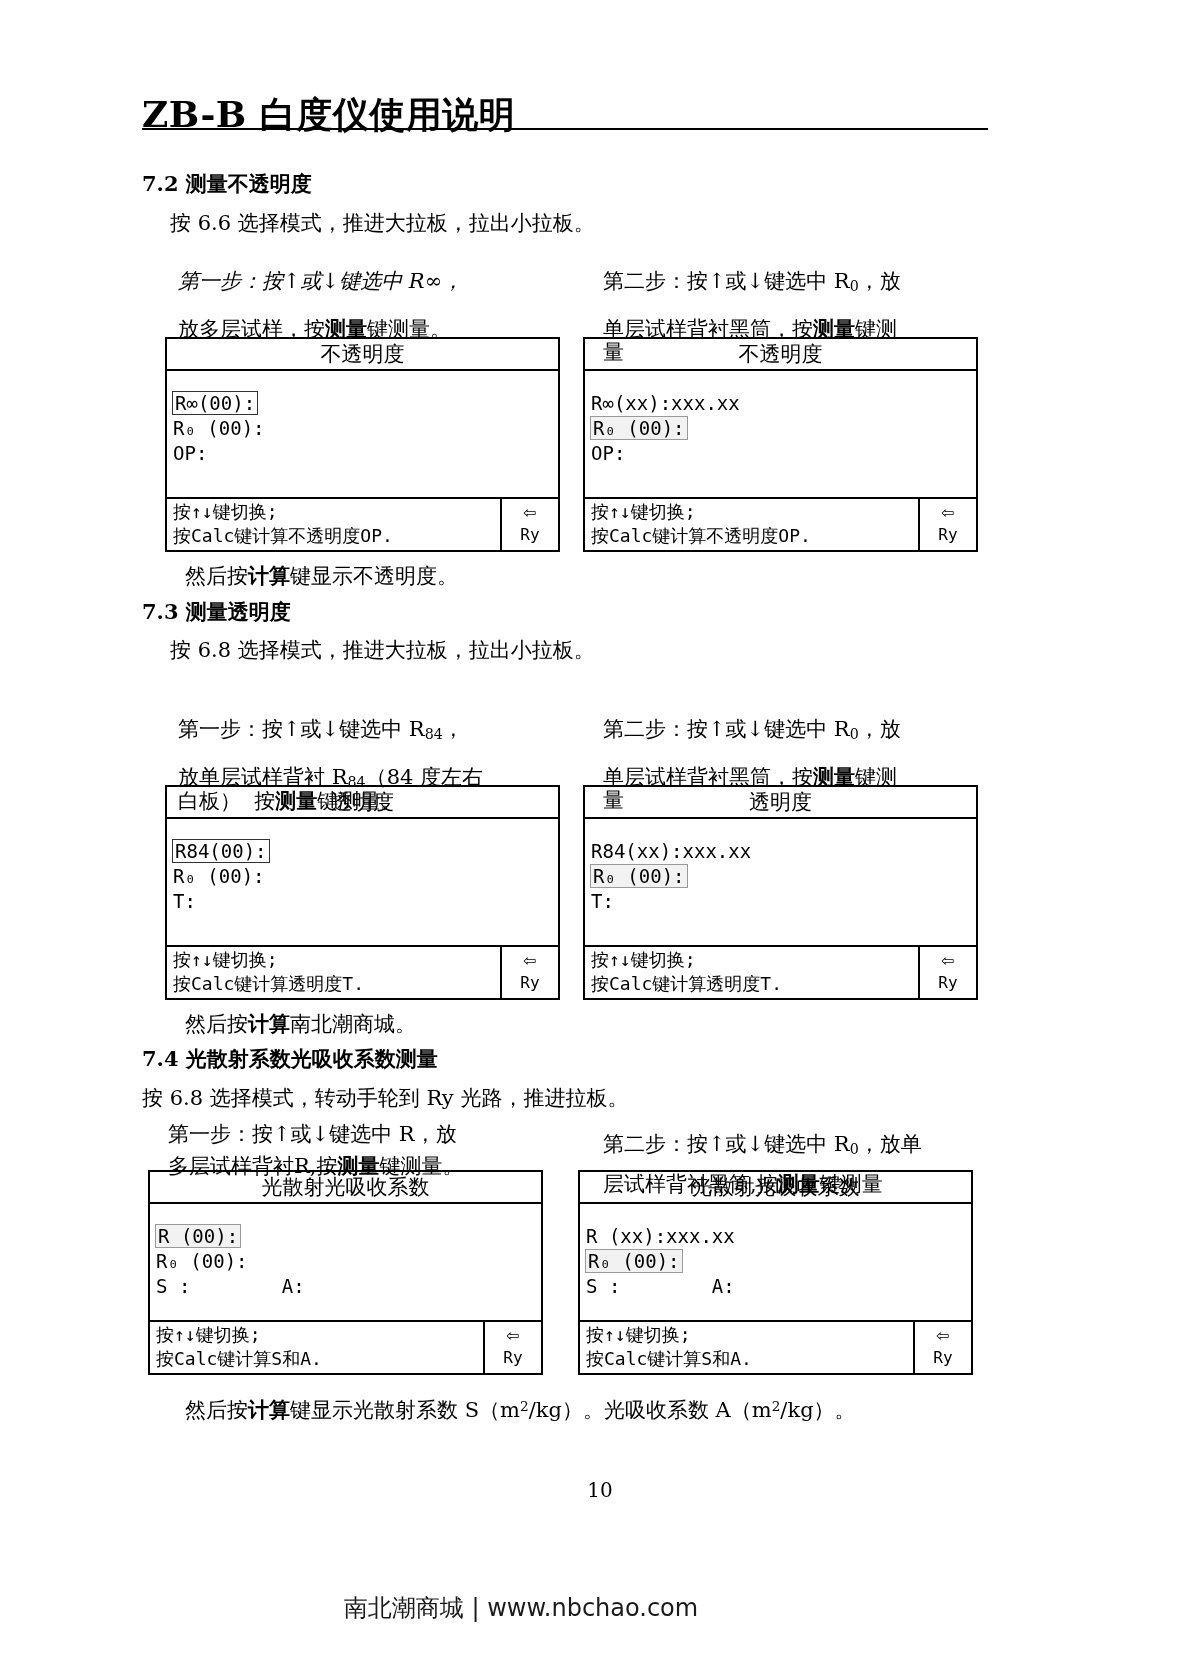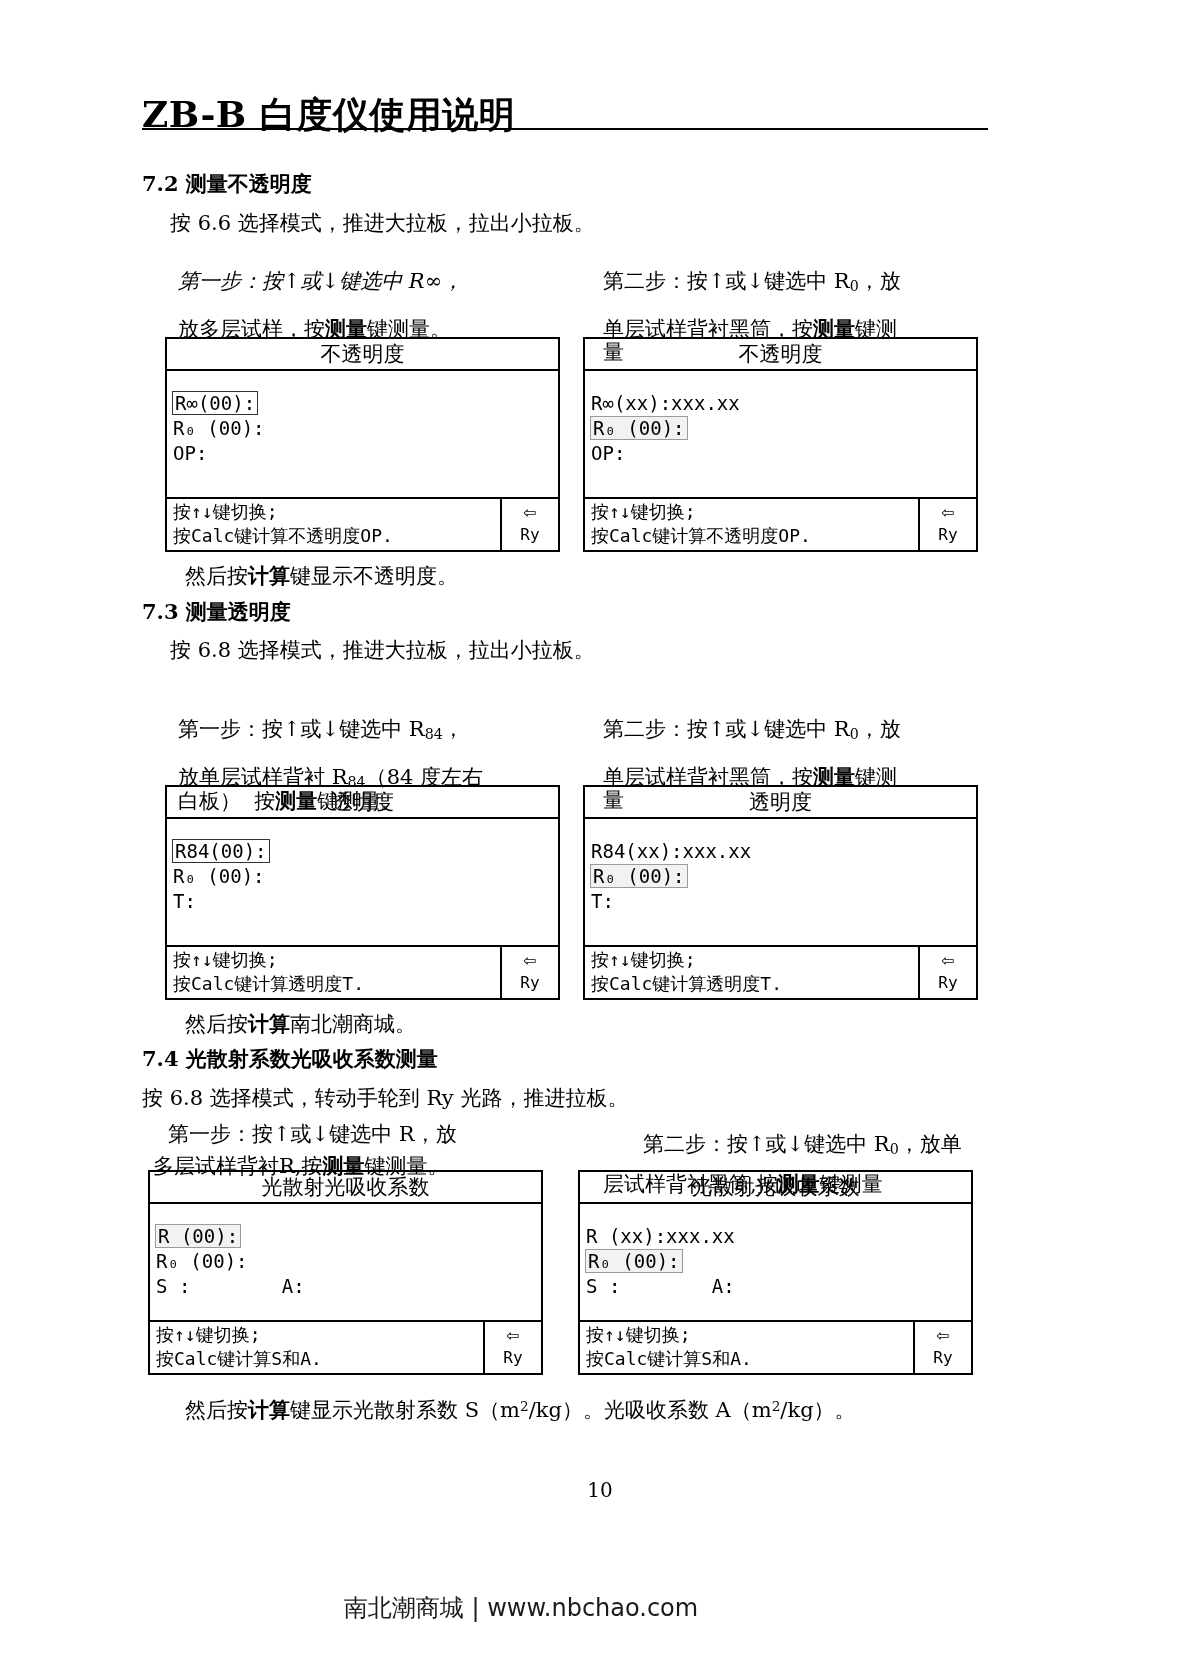--- a/index.html
+++ b/index.html
@@ -242,23 +242,23 @@
       </div>
     </div>
   </div>
 
   <div class="para" style="left:185px; top:1010px;"><span>然后按</span><b class="em">计算</b><span>南北潮商城。</span></div>
 
   <div class="h2" style="left:142px; top:1045px;">7.4  光散射系数光吸收系数测量</div>
   <div class="para" style="left:142px; top:1084px;">按 6.8 选择模式，转动手轮到 Ry 光路，推进拉板。</div>
 
   <div class="para" style="left:168px; top:1120px;">第一步：按↑或↓键选中 R，放</div>
-  <div class="para" style="left:153px; top:1152px;text-align:right;"><span>多层试样背衬R,按</span><b class="em">测量</b><span>键测量。</span></div>
-
-  <div class="para" style="left:603px; top:1130px;margin-left:40px;">第二步：按↑或↓键选中 R<sub>0</sub>，放单</div>
+  <div class="para" style="left:168px; top:1152px;text-align:right;"><span>多层试样背衬R,按</span><b class="em">测量</b><span>键测量。</span></div>
+
+  <div class="para" style="left:603px; top:1130px;">第二步：按↑或↓键选中 R<sub>0</sub>，放单</div>
   <div class="overlap" style="left:603px; top:1170px;"><span>层试样背衬黑筒,按</span><b class="em">测量</b><span>键测量</span></div>
 
   <div class="lcd" style="left:148px; top:1170px; width:395px; height:205px;">
     <div class="lcd-title">光散射光吸收系数</div>
     <div class="lcd-body">
       <span class="lcd-line"><span class="hl">R (00):</span></span>
       <span class="lcd-line">R₀ (00):</span>
       <span class="lcd-line">S :        A:</span>
     </div>
     <div class="lcd-status">

